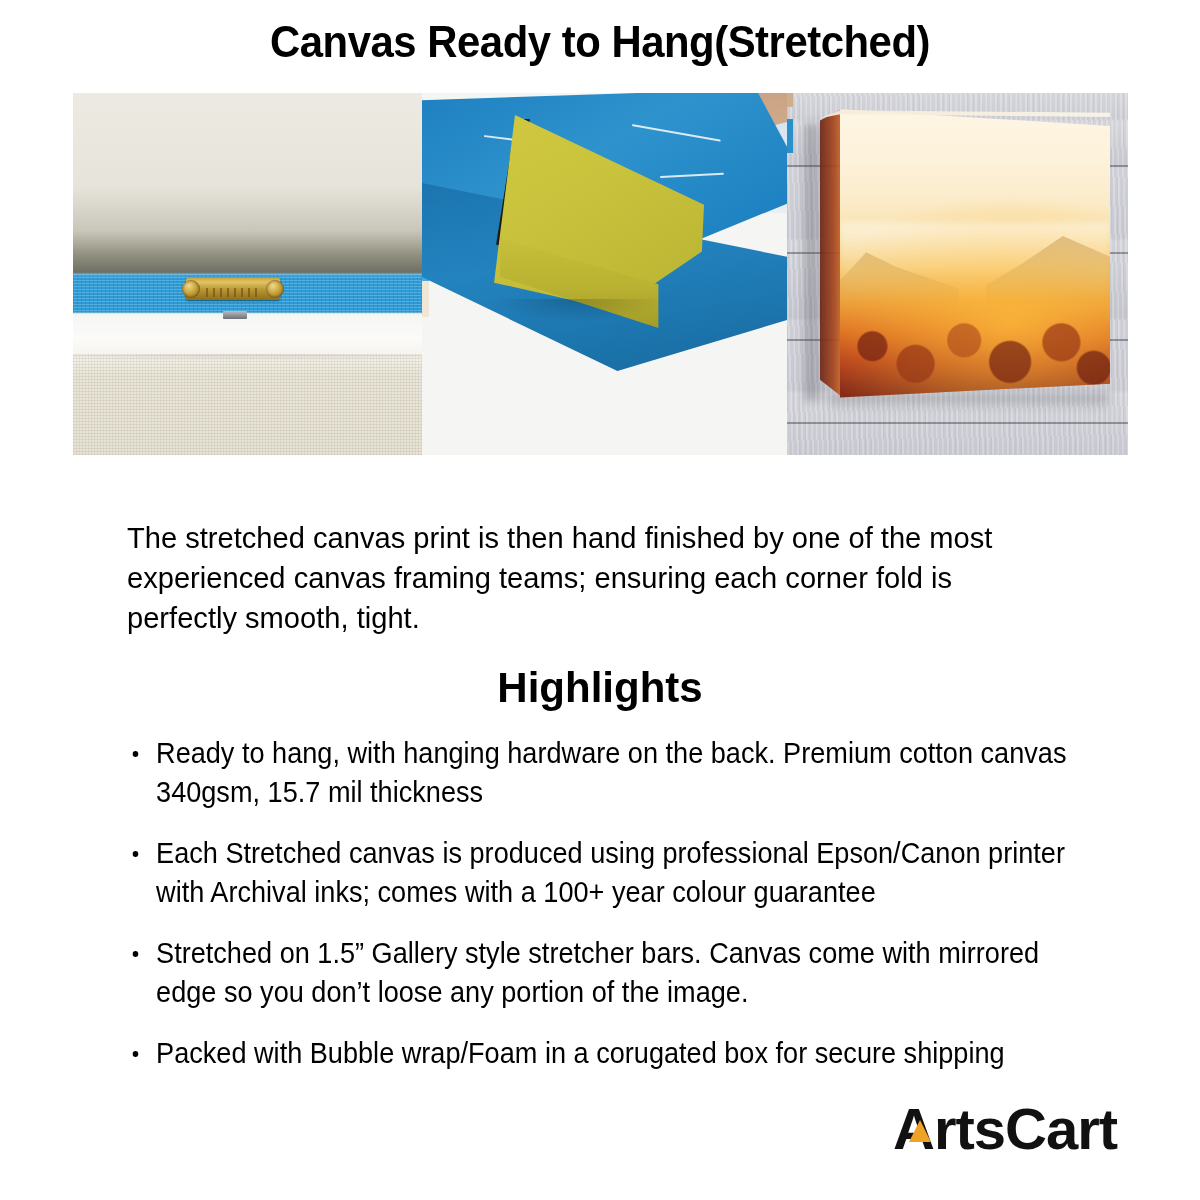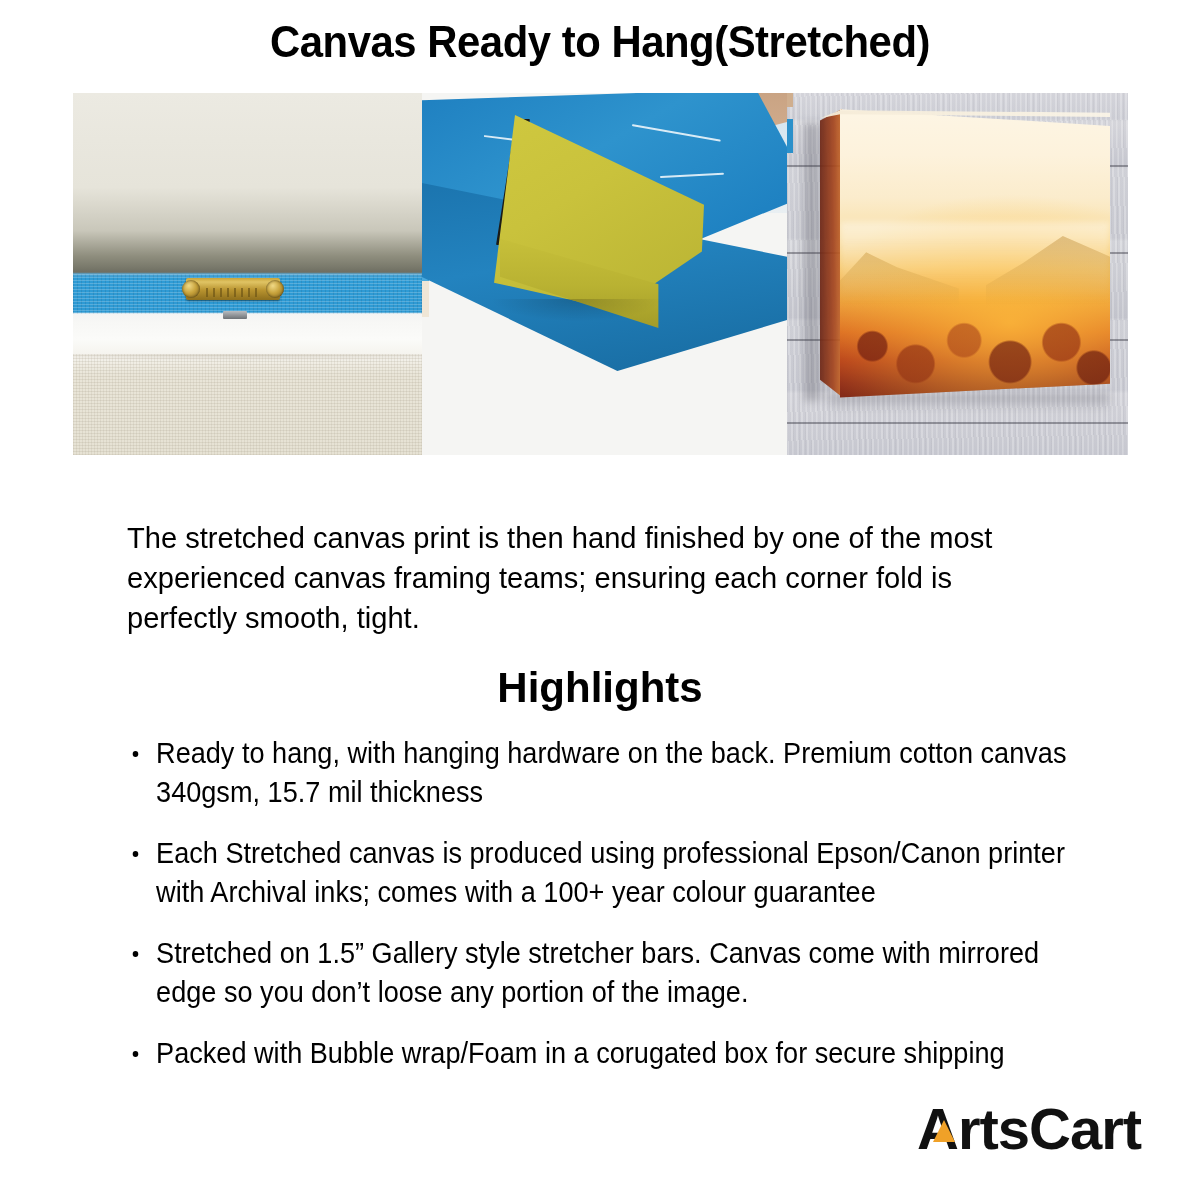--- a/index.html
+++ b/index.html
@@ -356,21 +356,20 @@
     background: #000000;
   }
 
   
   .brand-logo {
     position: absolute;
     left: 893px;
     top: 1098px;
     width: 266px;
     height: 62px;
-    margin-left: 24px;
   }
   .brand-logo-text {
     position: absolute;
     left: 0; top: 0;
     font-family: "Liberation Sans", sans-serif;
     font-weight: bold;
     font-size: 58px;
     line-height: 62px;
     letter-spacing: -1px;
     color: #111111;

